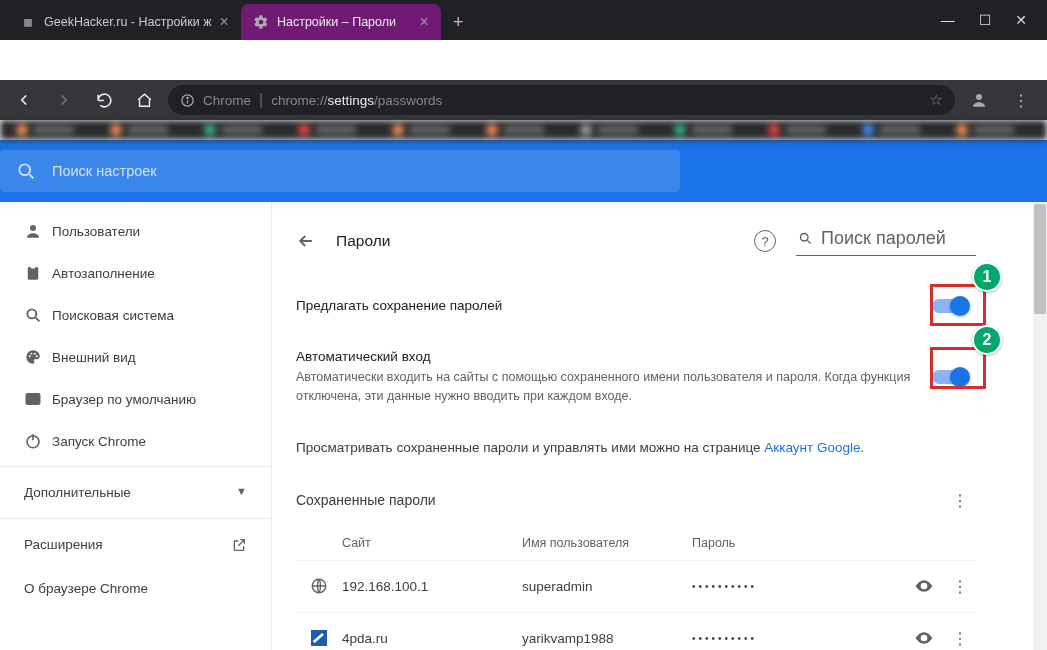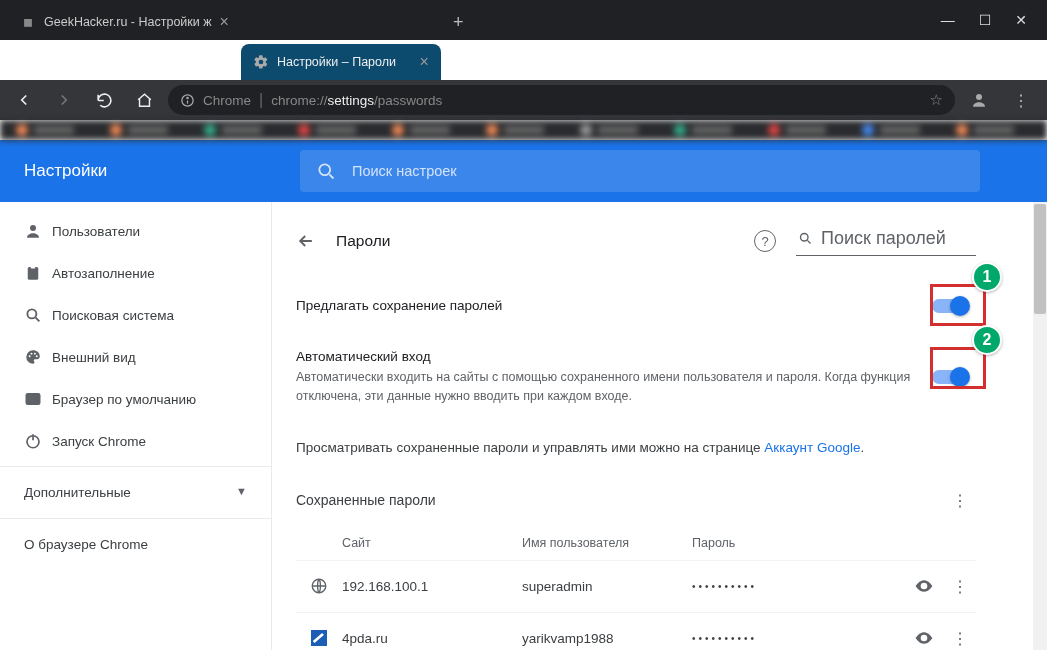--- a/index.html
+++ b/index.html
@@ -7,21 +7,21 @@
 
   
   .titlebar { background: #202124; height: 40px; display: flex; align-items: center; justify-content: flex-end; padding-right: 8px; }
   .win-controls { display: flex; gap: 24px; align-items: center; margin-right: 12px; }
   .win-btn { color: #ddd; font-size: 14px; cursor: pointer; }
 
   
   .tabs-row { background: #202124; height: 40px; display: flex; align-items: flex-end; position: absolute; top: 0; left: 0; right: 140px; }
   .tabs { display: flex; height: 36px; padding-left: 8px; }
   .tab { display: flex; align-items: center; padding: 0 12px; height: 36px; gap: 8px; color: #ccc; font-size: 12.5px; min-width: 200px; border-top-left-radius: 8px; border-top-right-radius: 8px; position: relative; }
-  .tab.active { background: #0c4a6e; color: #eee; margin-top: 40px; }
+  .tab.active { background: #701a75; color: #eee; }
   .tab.inactive { background: #202124; }
   .tab-favicon { width: 16px; height: 16px; display: flex; align-items: center; justify-content: center; font-size: 12px; color: #888; }
   .tab-title { flex: 1; overflow: hidden; white-space: nowrap; text-overflow: ellipsis; }
   .tab-close { color: #999; font-size: 16px; cursor: pointer; }
   .new-tab { color: #bbb; padding: 0 12px; font-size: 18px; cursor: pointer; display:flex; align-items:center; height:36px; }
 
   
   .addr-bar { background: #35363a; height: 40px; display: flex; align-items: center; padding: 4px 8px; gap: 8px; margin-top: 40px; }
   .nav-btn { width: 32px; height: 32px; border-radius: 50%; display: flex; align-items: center; justify-content: center; color: #aaa; cursor: pointer; }
   .nav-btn.enabled { color: #eee; }
@@ -222,21 +222,20 @@
       <div class="bm-text"></div>
     </div>
   <div class="bm-item">
       <div class="bm-dot" style="background:#e85;"></div>
       <div class="bm-text"></div>
     </div>
 
 </div>
 
 <div class="settings-header">
-  <div class="settings-title">Настройки</div>
   <div class="search-settings">
     <span class="search-ic">
       <svg width="20" height="20" viewBox="0 0 24 24" fill="none" stroke="#d2e3fc" stroke-width="2.2">
           <circle cx="10.5" cy="10.5" r="6.5"></circle>
           <path d="M16 16l5 5"></path>
         </svg>
     </span>
     <input placeholder="Поиск настроек" style="">
   </div>
 </div>
@@ -299,20 +298,28 @@
           </svg>
         </span>
       <span>Запуск Chrome</span>
     </div>
     <div class="side-sep"></div>
     <div class="side-extra">
       <span>Дополнительные</span>
       <span class="side-chevron">▼</span>
     </div>
     <div class="side-sep"></div>
+    <div class="side-extra">
+      <span>Расширения</span>
+      <span class="ext-icon">
+          <svg width="16" height="16" viewBox="0 0 24 24" fill="none" stroke="#5f6368" stroke-width="2">
+            <path d="M14 4h6v6M20 4l-9 9M19 14v5a1 1 0 0 1-1 1H6a1 1 0 0 1-1-1V7a1 1 0 0 1 1-1h5"></path>
+          </svg>
+        </span>
+    </div>
     <div class="side-extra">
       <span>О браузере Chrome</span>
     </div>
   </div>
 
   <div class="main">
     <div class="panel">
       <div class="panel-header">
         <span class="back-arrow">
           <svg width="20" height="20" viewBox="0 0 24 24" fill="none" stroke="#5f6368" stroke-width="2.2">

